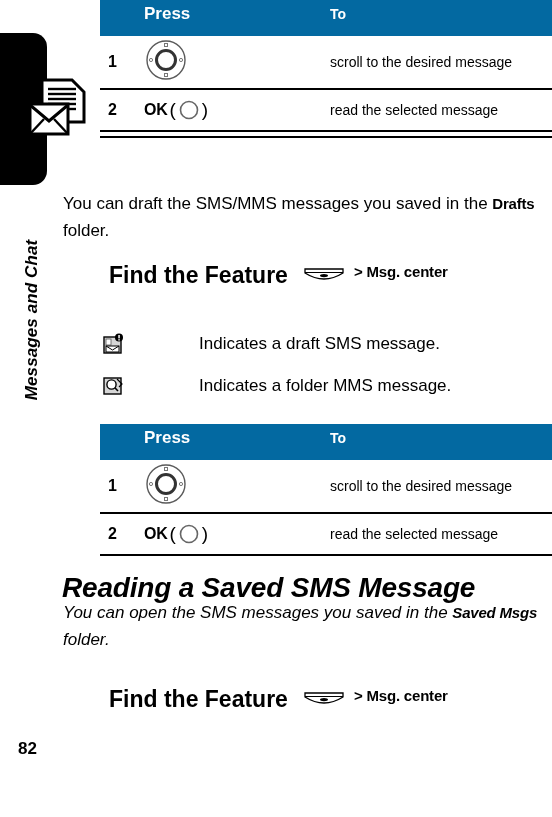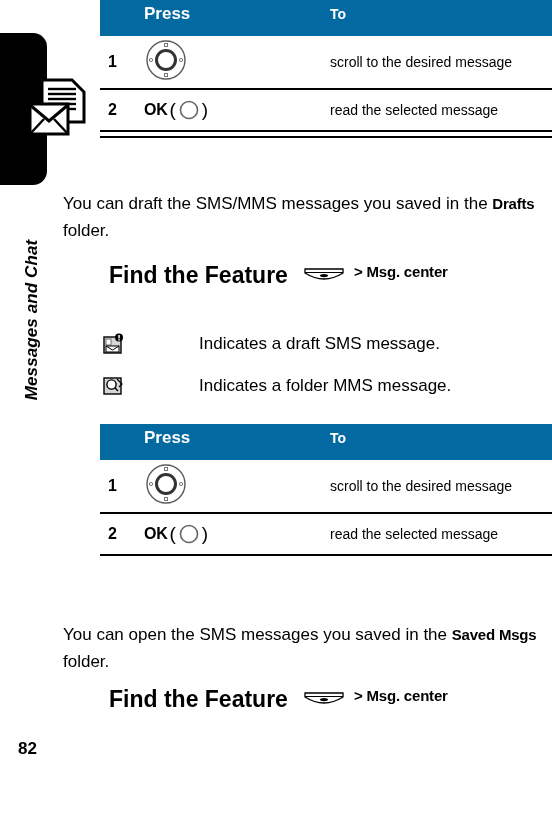--- a/index.html
+++ b/index.html
@@ -346,22 +346,23 @@
       <td class="c-press">
         <span class="okkey">OK</span><span class="paren">(</span><span><svg width="22" height="22" viewBox="0 0 22 22" style="vertical-align:middle">
                 <circle cx="11" cy="11" r="8.5" fill="#ffffff" stroke="#666666" stroke-width="1.6"></circle>
               </svg></span><span class="paren">)</span>
       </td>
       <td class="c-to">read the selected message</td>
     </tr>
   </tbody>
     </table>
 
-
-  <div class="body-text" style="top:621px;">
+  <div class="section-heading" style="top:572px; left:62px;">Reading a Saved SMS Message</div>
+
+  <div class="body-text" style="top:599px;font-style:italic;">
     <span>You can open the SMS messages you saved in the </span><span class="kw">Saved Msgs</span><span> folder.</span>
   </div>
 
   <div class="fft" style="top:686px; height:52px;">
     <div class="fft-label">Find the Feature</div>
     <div class="fft-menukey">
       <svg width="42" height="18" viewBox="0 0 42 18">
         <path d="M2 2 L40 2 L40 6 Q21 18 2 6 Z" fill="#ffffff" stroke="#000000" stroke-width="1.3"></path>
         <line x1="2" y1="5.5" x2="40" y2="5.5" stroke="#000000" stroke-width="1"></line>
         <ellipse cx="21" cy="8.6" rx="4" ry="1.6" fill="#000000"></ellipse>

